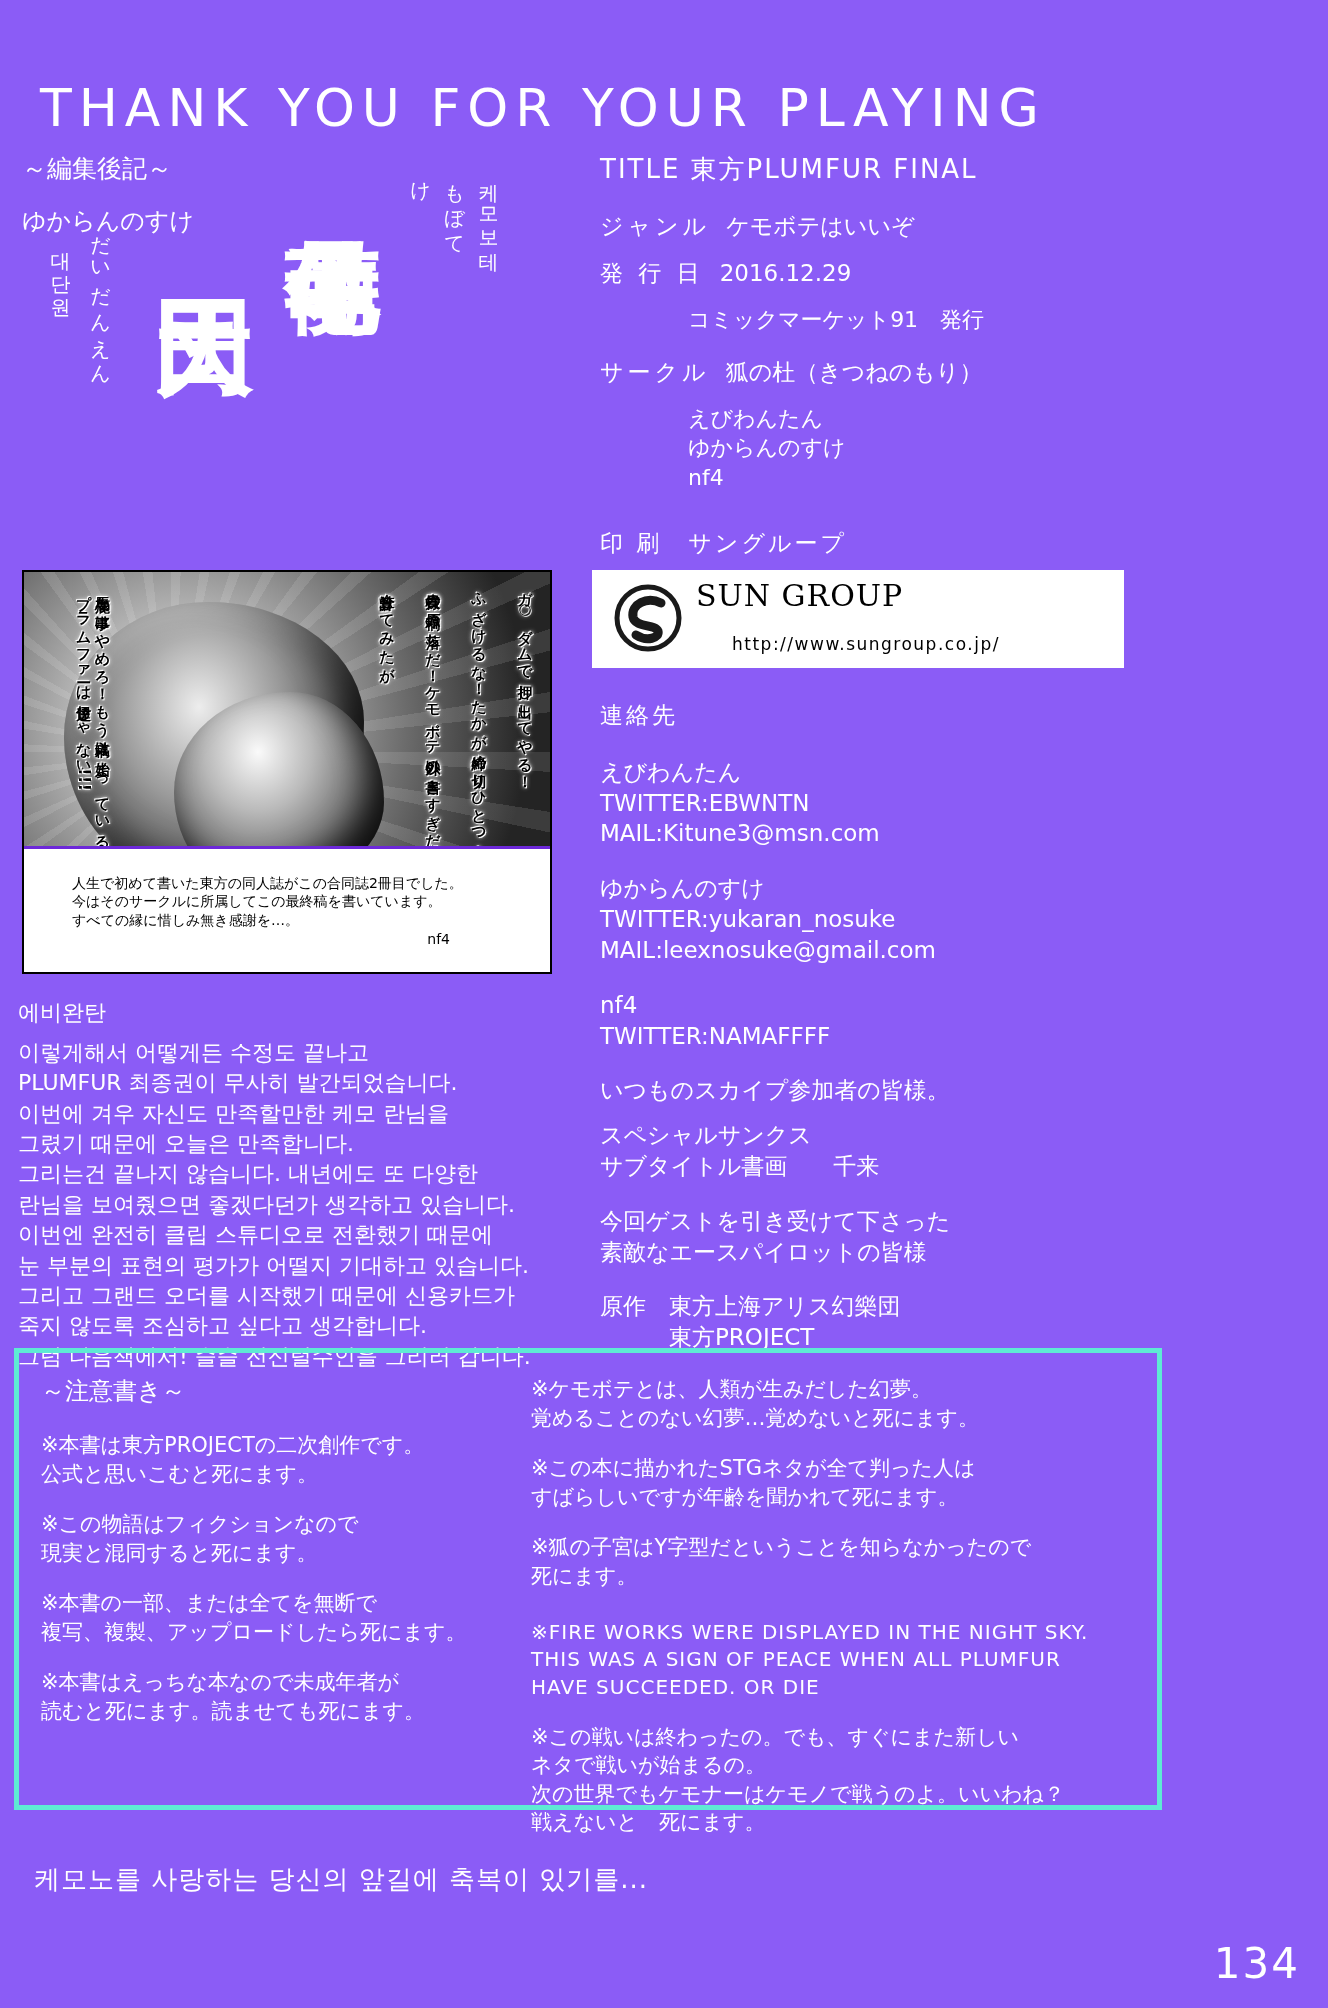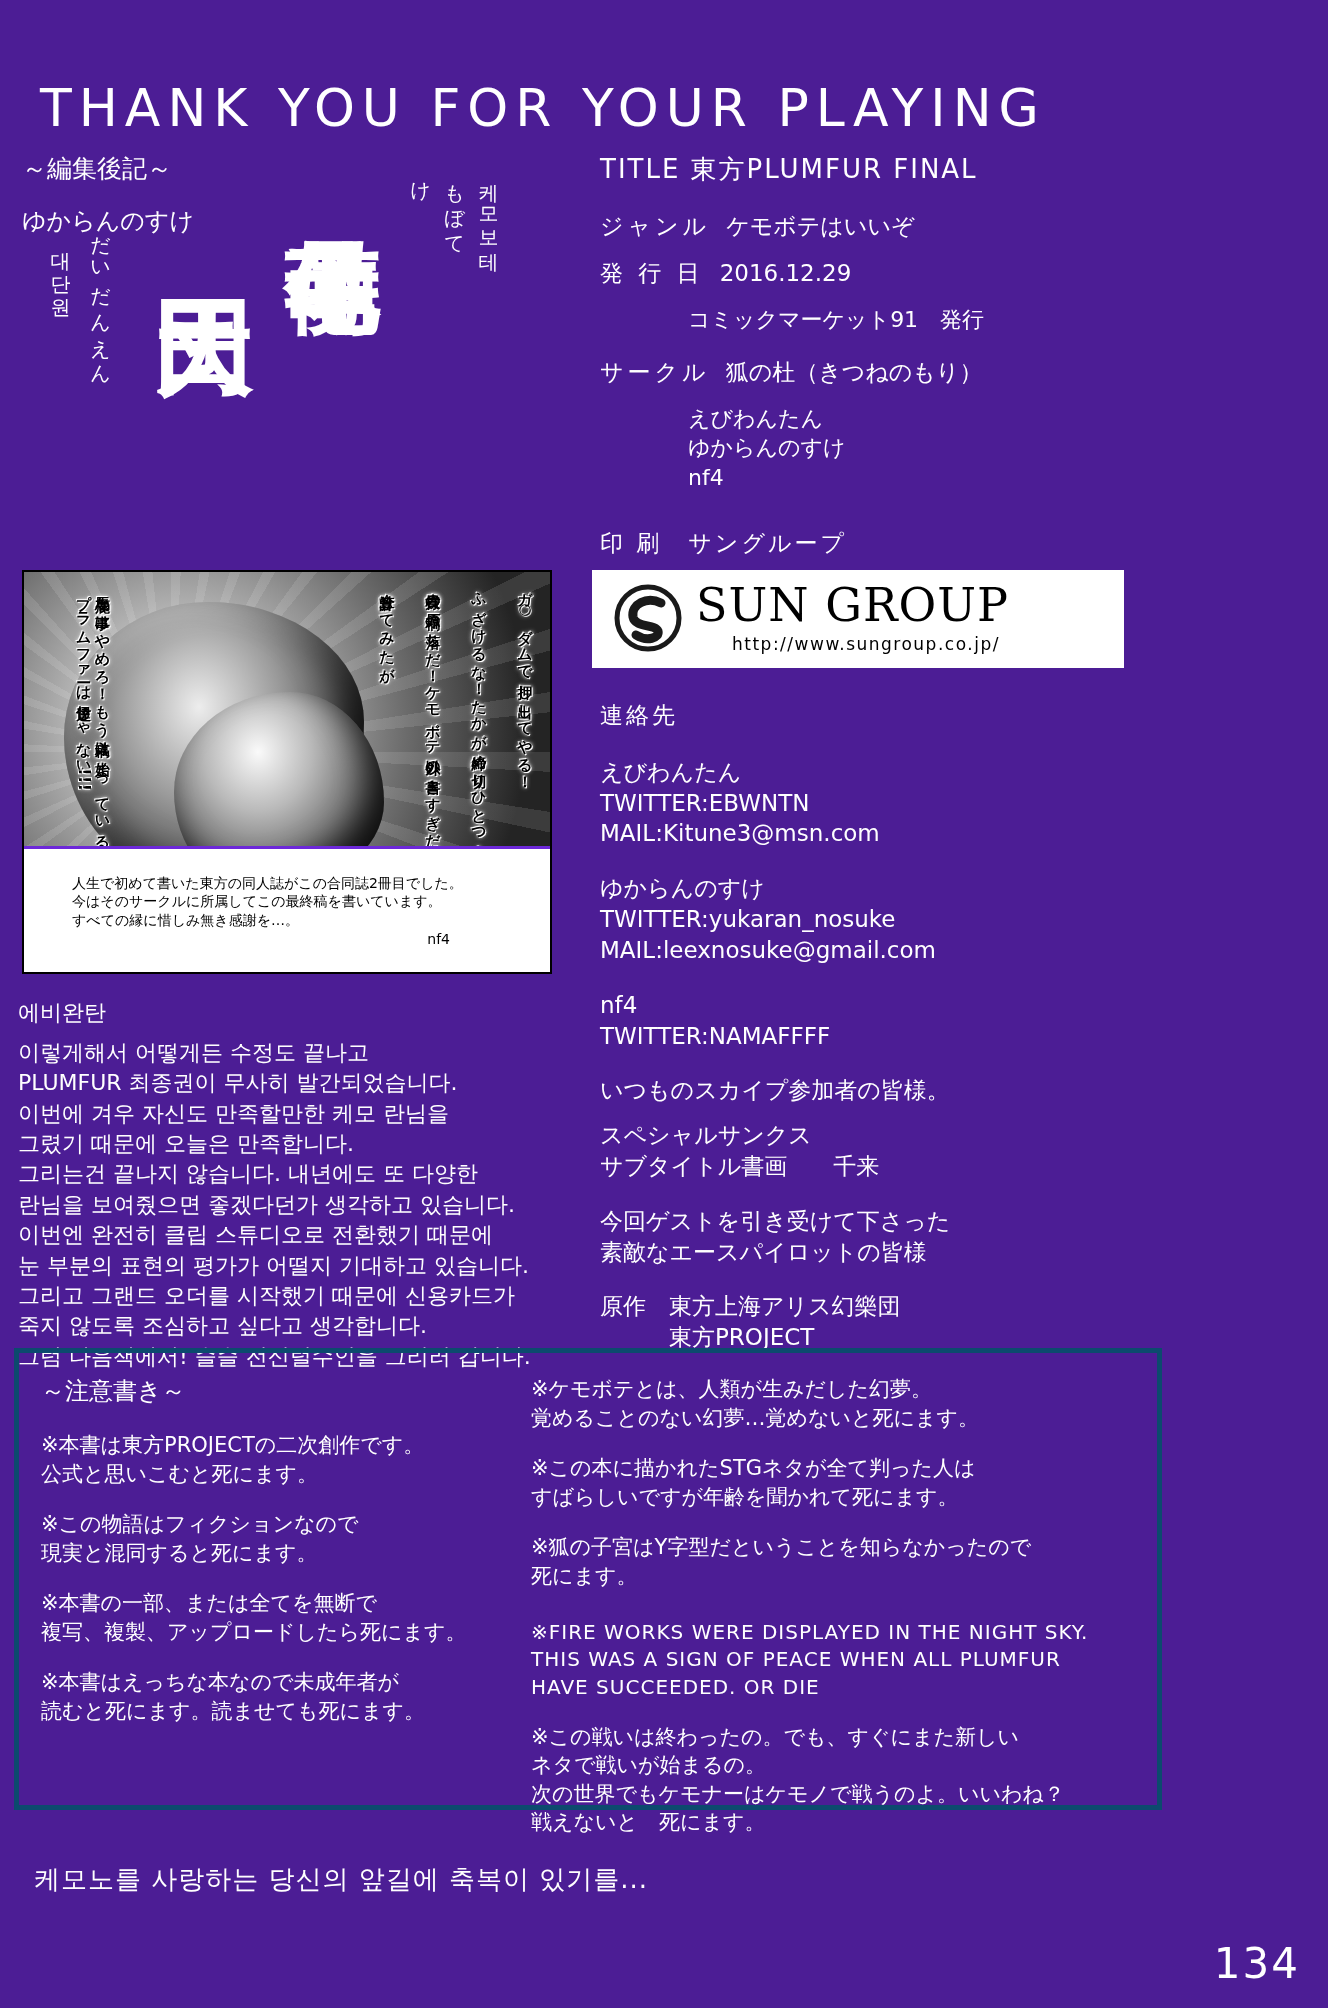--- a/index.html
+++ b/index.html
@@ -11,21 +11,21 @@
     width: 1328px;
     height: 2008px;
     position: relative;
     font-family: "Liberation Sans", sans-serif;
     color: #ffffff;
     overflow: hidden;
   }
   .page {
     position: absolute;
     inset: 0;
-    background: #4c1d95;
+    background: #8b5cf6;
   }
   
   .main-title {
     position: absolute;
     left: 40px;
     top: 78px;
     font-size: 52px;
     letter-spacing: 7px;
     font-weight: 400;
     font-family: "DejaVu Sans", sans-serif;
@@ -139,21 +139,21 @@
     left: 22px;
     top: 14px;
     width: 68px;
     height: 68px;
   }
   .sunbox .mark svg { display: block; }
   .sunbox .name {
     position: absolute;
     left: 104px;
     top: 8px;
-    font-size: 46px;
+    font-size: 30px;
     letter-spacing: 1px;
     font-family: "DejaVu Serif", serif;
     color: #000;
     font-weight: 400;
   }
   .sunbox .url {
     position: absolute;
     left: 140px;
     top: 64px;
     font-size: 17px;
@@ -286,21 +286,21 @@
     line-height: 1.38;
     white-space: pre-line;
   }
   
   .notice {
     position: absolute;
     left: 14px;
     top: 1348px;
     width: 1148px;
     height: 462px;
-    border: 5px solid #0c4a6e;
+    border: 5px solid #5eead4;
     box-sizing: border-box;
   }
   .notice .hd {
     position: absolute;
     left: 22px;
     top: 22px;
     font-size: 24px;
     font-family: "DejaVu Sans", sans-serif;
   }
   .notice .col-left {

